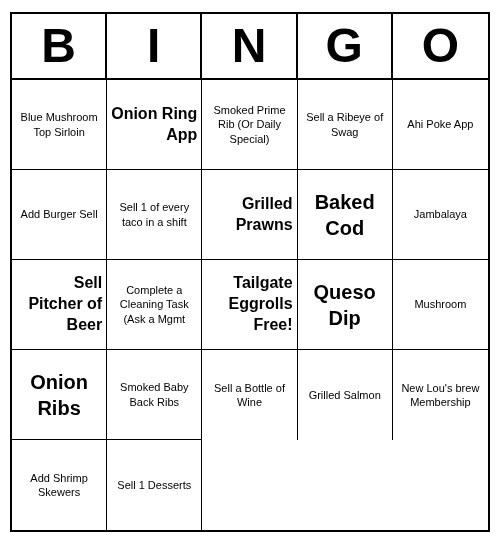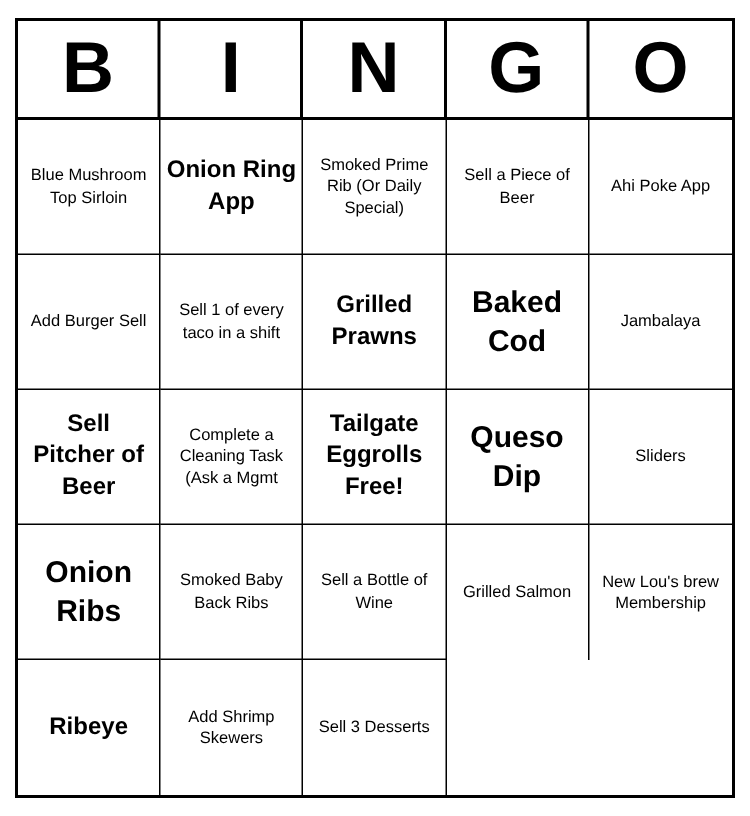--- a/index.html
+++ b/index.html
@@ -57,20 +57,21 @@
       font-size: 12px;
       line-height: 1.3;
     }
     .cell-text.large {
       font-size: 20px;
       font-weight: bold;
     }
     .cell-text.medium {
       font-size: 16px;
       font-weight: bold;
+      text-align: right;
     }
     .cell-text.small {
       font-size: 11px;
     }
   </style>
 </head>
 <body>
 
 <div class="bingo-card">
   <div class="bingo-header">
@@ -84,21 +85,21 @@
   <div class="bingo-cell">
         <span class="cell-text small">Blue Mushroom Top Sirloin</span>
       </div>
       <div class="bingo-cell">
         <span class="cell-text medium">Onion Ring App</span>
       </div>
       <div class="bingo-cell">
         <span class="cell-text small">Smoked Prime Rib (Or Daily Special)</span>
       </div>
       <div class="bingo-cell">
-        <span class="cell-text small">Sell a Piece of Beer</span>
+        <span class="cell-text small">Sell a Ribeye of Swag</span>
       </div>
       <div class="bingo-cell">
         <span class="cell-text small">Ahi Poke App</span>
       </div>
       <div class="bingo-cell">
         <span class="cell-text small">Add Burger Sell</span>
       </div>
       <div class="bingo-cell">
         <span class="cell-text small">Sell 1 of every taco in a shift</span>
       </div>
@@ -117,40 +118,37 @@
       <div class="bingo-cell">
         <span class="cell-text small">Complete a Cleaning Task (Ask a Mgmt</span>
       </div>
       <div class="bingo-cell">
         <span class="cell-text medium">Tailgate Eggrolls Free!</span>
       </div>
       <div class="bingo-cell">
         <span class="cell-text large">Queso Dip</span>
       </div>
       <div class="bingo-cell">
-        <span class="cell-text small">Sliders</span>
+        <span class="cell-text small">Mushroom</span>
       </div>
       <div class="bingo-cell">
         <span class="cell-text large">Onion Ribs</span>
       </div>
       <div class="bingo-cell">
         <span class="cell-text small">Smoked Baby Back Ribs</span>
       </div>
       <div class="bingo-cell">
         <span class="cell-text small">Sell a Bottle of Wine</span>
       </div>
       <div class="bingo-cell">
         <span class="cell-text small">Grilled Salmon</span>
       </div>
       <div class="bingo-cell">
         <span class="cell-text small">New Lou's brew Membership</span>
       </div>
       <div class="bingo-cell">
-        <span class="cell-text medium">Ribeye</span>
-      </div>
-      <div class="bingo-cell">
         <span class="cell-text small">Add Shrimp Skewers</span>
       </div>
       <div class="bingo-cell">
-        <span class="cell-text small">Sell 3 Desserts</span>
+        <span class="cell-text small">Sell 1 Desserts</span>
       </div>
     </div>
 </div>
 
 </body></html>

